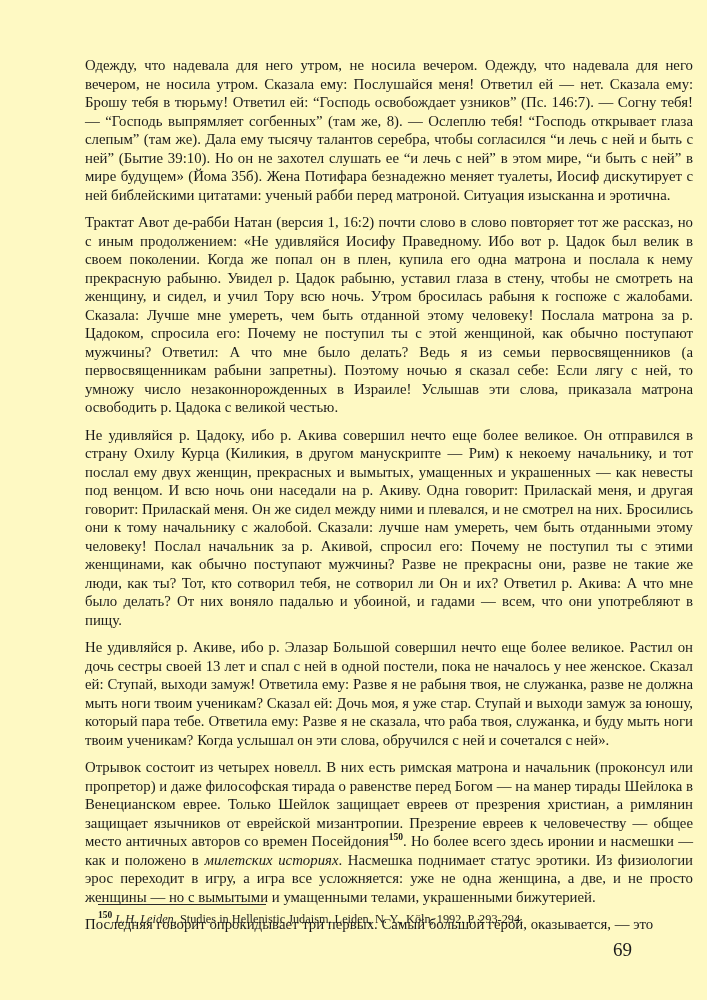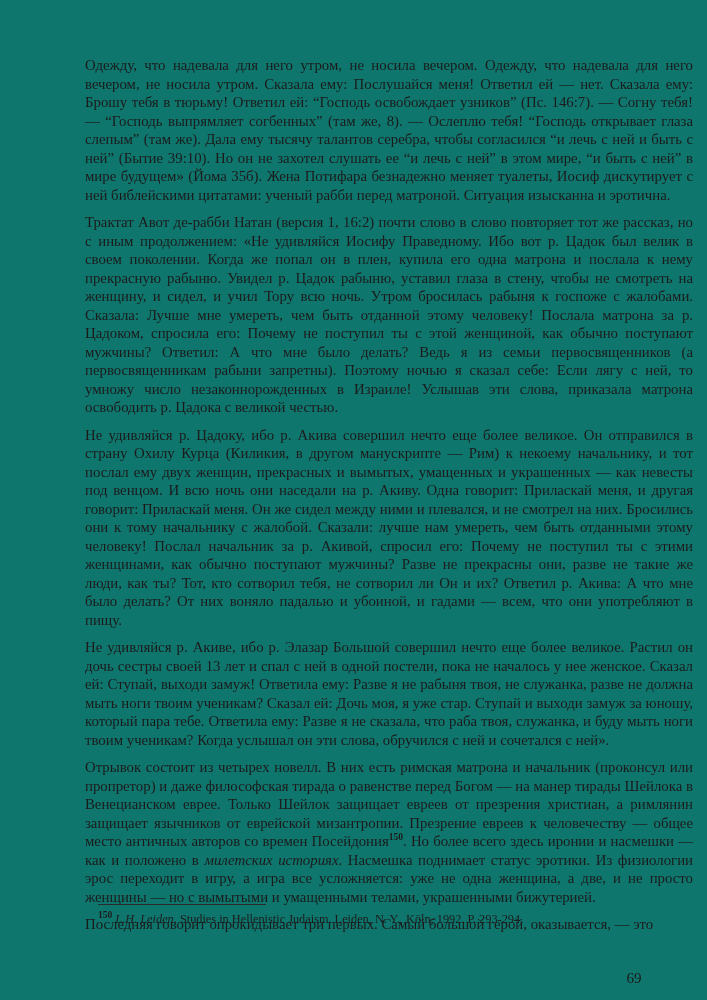--- a/index.html
+++ b/index.html
@@ -6,21 +6,21 @@
   html, body { margin: 0; padding: 0; }
   body {
     width: 707px; height: 1000px;
     background: #ffffff;
     color: #1b1b1b;
     font-family: "Liberation Serif", serif;
   }
   .page {
     position: relative;
     width: 707px; height: 1000px;
-    background: #0f766e;
+    background: #fef9c3;
     overflow: hidden;
   }
   .body-text {
     position: absolute;
     left: 85px; top: 56px;
     width: 608px;
   }
   .body-text p {
     margin: 0 0 9px 0;
     font-size: 14.8px;
@@ -47,24 +47,24 @@
     margin: 0 0 7px 0;
   }
   .footnote {
     margin: 0;
     font-size: 12.3px;
     line-height: 15px;
     text-align: left;
   }
   .page-number {
     position: absolute;
-    left: 613px; top: 970px;
+    left: 613px; top: 939px;
     width: 42px;
-    font-size: 15px;
-    text-align: center;
+    font-size: 19px;
+    text-align: left;
   }
 </style>
 </head>
 <body>
 
 <div class="page">
 
   <div class="body-text">
     <p>Одежду, что надевала для него утром, не носила вечером. Одежду, что надевала для него вечером, не носила утром. Сказала ему: Послушайся меня! Ответил ей — нет. Сказала ему: Брошу тебя в тюрьму! Ответил ей: “Господь освобождает узников” (Пс. 146:7). — Согну тебя! — “Господь выпрямляет согбенных” (там же, 8). — Ослеплю тебя! “Господь открывает глаза слепым” (там же). Дала ему тысячу талантов серебра, чтобы согласился “и лечь с ней и быть с ней” (Бытие 39:10). Но он не захотел слушать ее “и лечь с ней” в этом мире, “и быть с ней” в мире будущем» (Йома 35б). Жена Потифара безнадежно меняет туалеты, Иосиф дискутирует с ней библейскими цитатами: ученый рабби перед матроной. Ситуация изысканна и эротична.</p>
     <p>Трактат Авот де-рабби Натан (версия 1, 16:2) почти слово в слово повторяет тот же рассказ, но с иным продолжением: «Не удивляйся Иосифу Праведному. Ибо вот р. Цадок был велик в своем поколении. Когда же попал он в плен, купила его одна матрона и послала к нему прекрасную рабыню. Увидел р. Цадок рабыню, уставил глаза в стену, чтобы не смотреть на женщину, и сидел, и учил Тору всю ночь. Утром бросилась рабыня к госпоже с жалобами. Сказала: Лучше мне умереть, чем быть отданной этому человеку! Послала матрона за р. Цадоком, спросила его: Почему не поступил ты с этой женщиной, как обычно поступают мужчины? Ответил: А что мне было делать? Ведь я из семьи первосвященников (а первосвященникам рабыни запретны). Поэтому ночью я сказал себе: Если лягу с ней, то умножу число незаконнорожденных в Израиле! Услышав эти слова, приказала матрона освободить р. Цадока с великой честью.</p>

